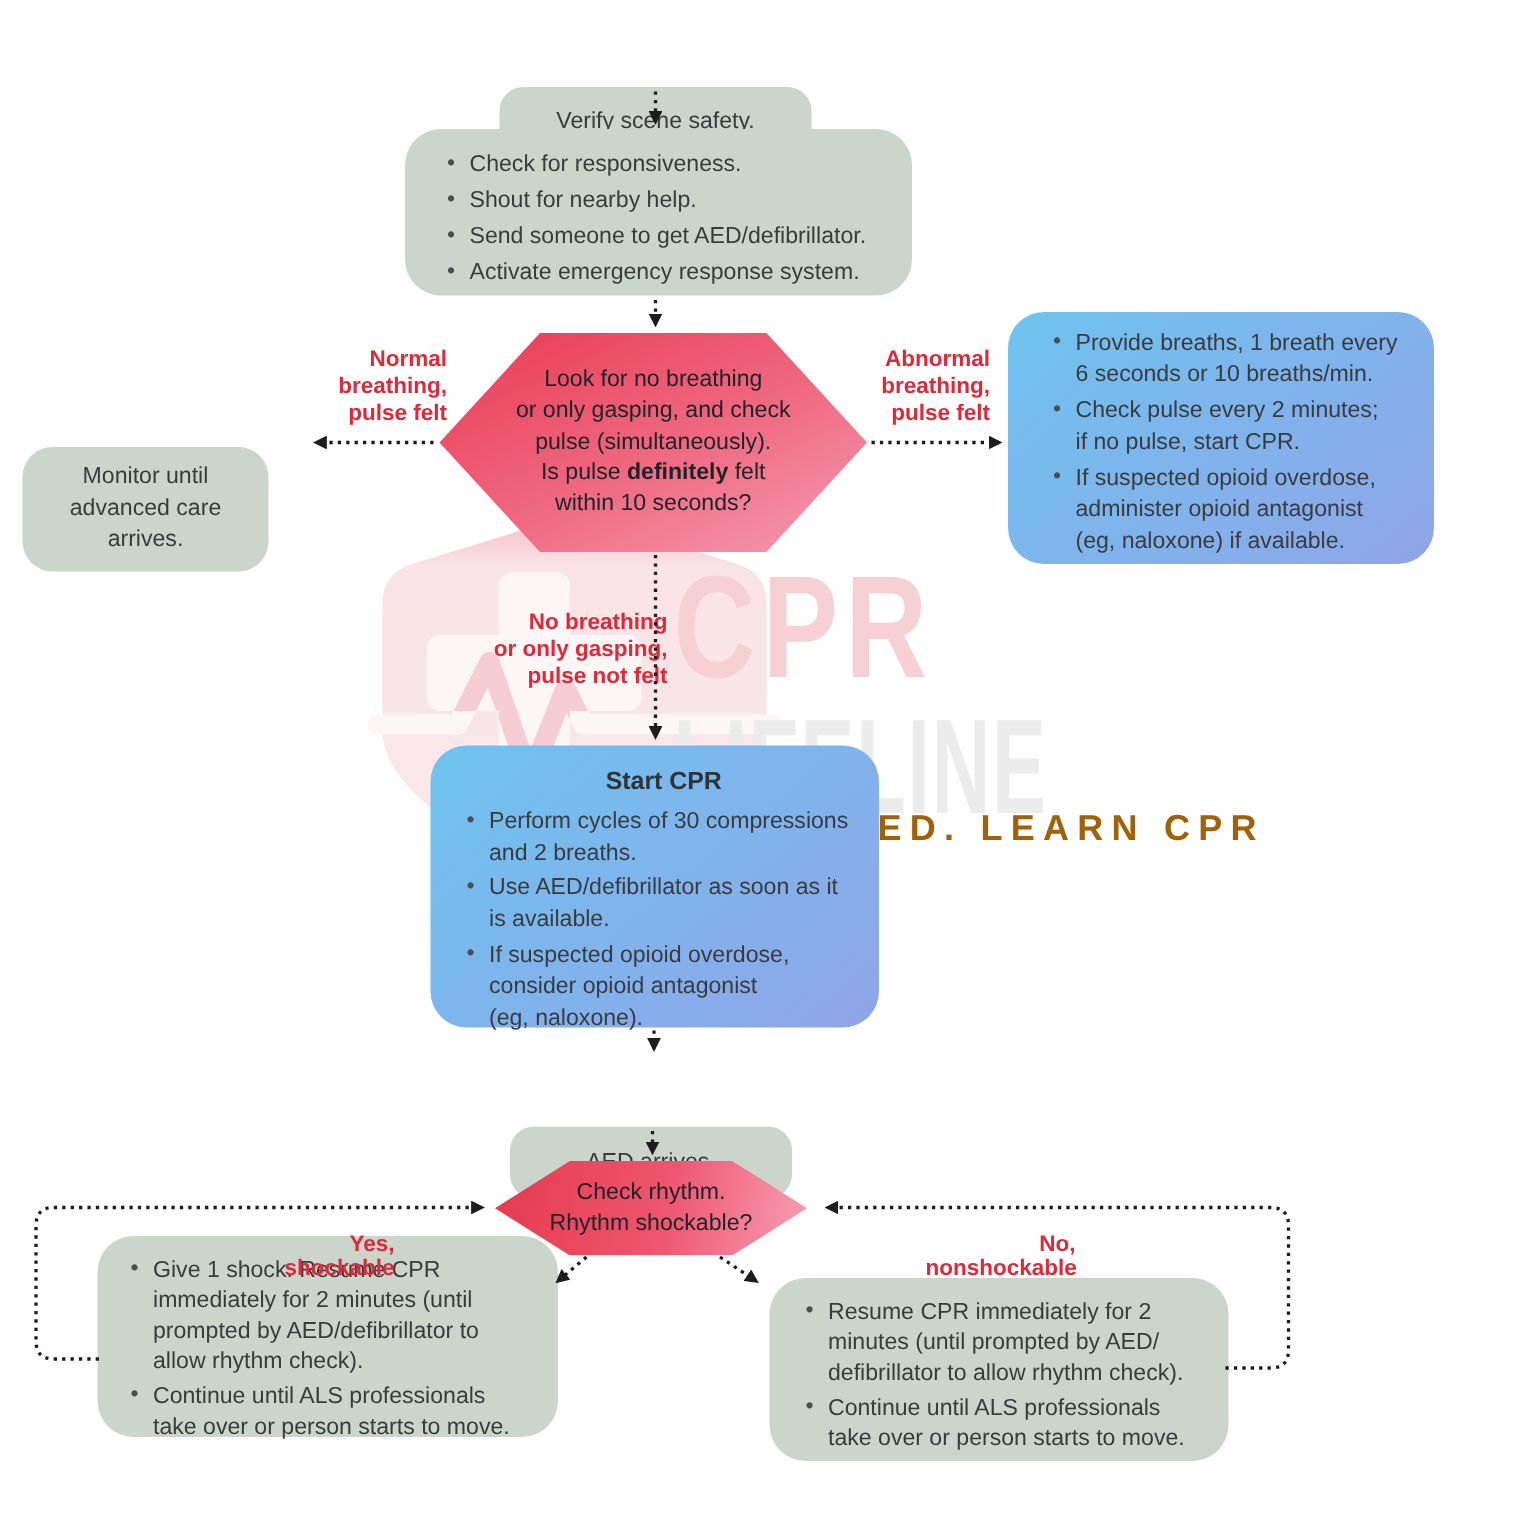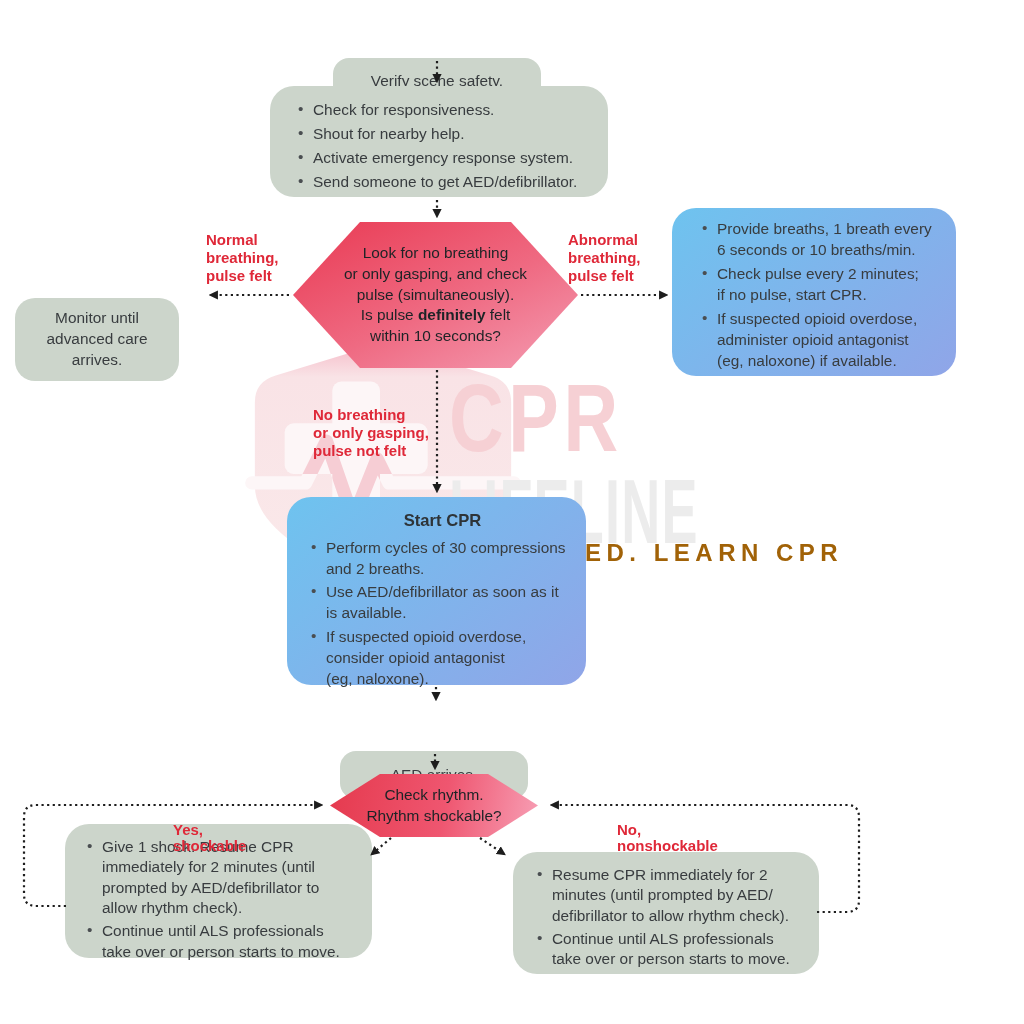--- a/index.html
+++ b/index.html
@@ -25,21 +25,21 @@
           color:#1d2326; }
 
   .blist { list-style:none; margin:0; padding:0; }
   .blist li { position:relative; padding-left:15px; margin:0 0 3px 0; white-space:pre-line; }
   .blist li::before { content:"\2022"; position:absolute; left:0; top:-1px; color:#4a4e51; }
 
   .title { font-weight:bold; text-align:center; color:#2e3438; font-size:16.6px; margin:0 0 5px 0; }
 
   
   .red-label { color:#df2838; font-weight:bold; font-size:15px; line-height:1.2;
-               text-align:left; white-space:pre-line; }
+               text-align:right; white-space:pre-line; }
   .tight { line-height:1.08; }
 
   
   .wm-cpr { font-size:97px; font-weight:bold; color:#f6d0d4; letter-spacing:6px;
             transform:scaleX(0.78); transform-origin:left top; line-height:0.9; }
   .wm-life { font-size:90px; font-weight:bold; color:#ececec; letter-spacing:2px;
              transform:scaleX(0.60); transform-origin:left top; line-height:0.9; }
   .wm-tag { font-size:24px; font-weight:600; color:#a16207; letter-spacing:5.5px; }
 
   svg.lines { position:absolute; left:0; top:0; z-index:4; pointer-events:none; }
@@ -76,22 +76,22 @@
   <div class="abs z0 wm-tag" style="left:585px; top:539px;">ED. LEARN CPR</div>
 
   <div class="abs z2 node gray center" style="left:333px; top:12px; width:208px; height:46px; border-radius:16px;">
     <span>Verify scene safety.</span>
   </div>
 
   <div class="abs z2 node gray-lg" style="left:270px; top:86px; width:338px; height:111px; padding:14px 16px 12px 28px;">
     <ul class="blist">
       <li>Check for responsiveness.</li>
       <li>Shout for nearby help.</li>
+      <li>Send someone to get AED/defibrillator.</li>
       <li>Activate emergency response system.</li>
-      <li>Send someone to get AED/defibrillator.</li>
     </ul>
   </div>
 
   <div class="abs z2 node hex center" style="left:293px; top:222px; width:285px; height:146px; padding:0 36px;">
     <div class="ml"><span>Look for no breathing
 or only gasping, and check
 pulse (simultaneously).
 Is pulse </span><b>definitely</b><span> felt
 within 10 seconds?</span></div>
   </div>

